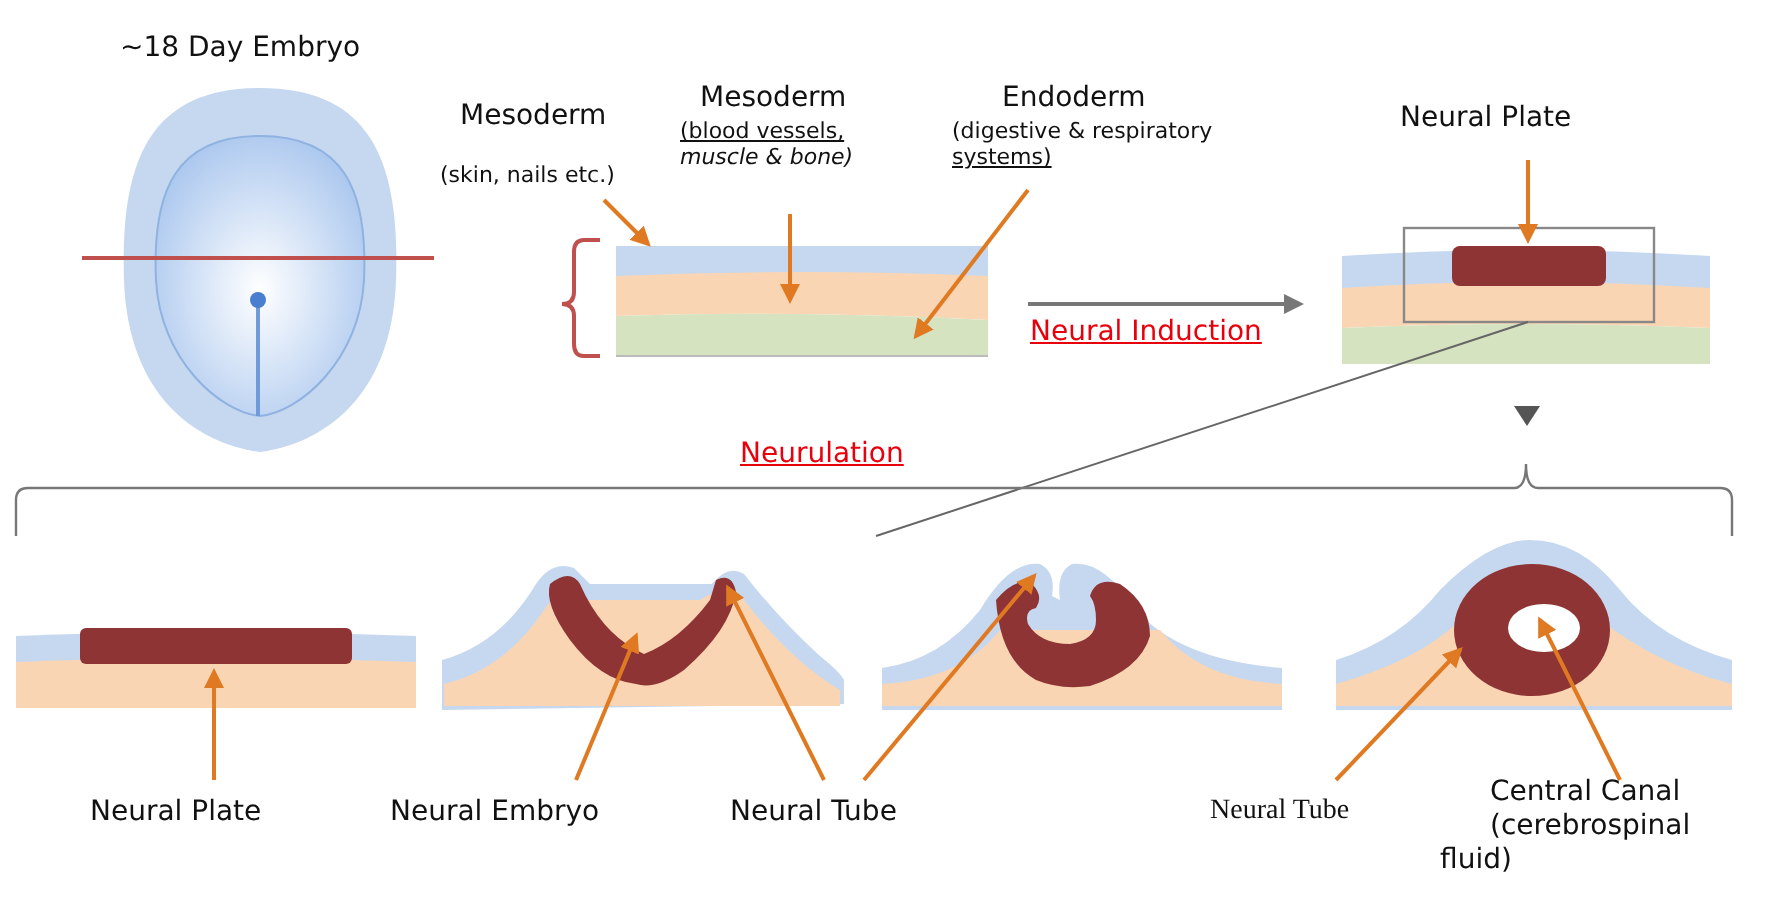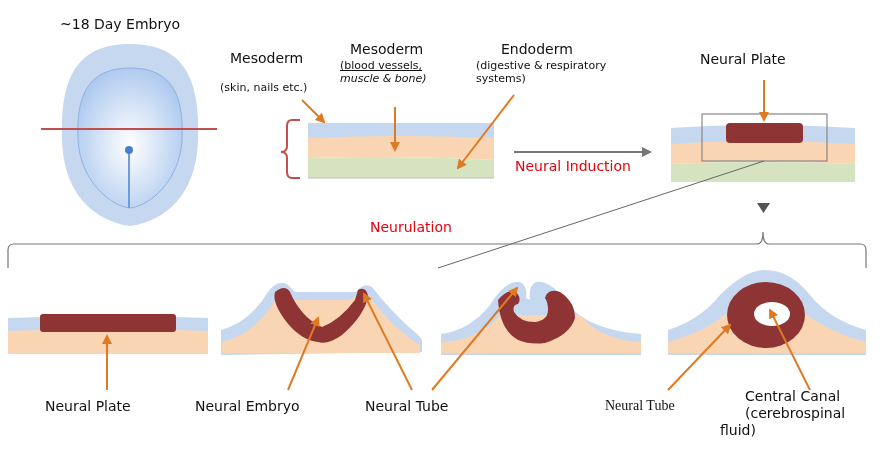--- a/index.html
+++ b/index.html
@@ -1,21 +1,21 @@
 <!DOCTYPE html>
 <html><head>
 <meta charset="utf-8">
 <style>
   html, body { margin: 0; padding: 0; background: #ffffff; }
   body { width: 883px; height: 454px; position: relative; overflow: hidden; font-family: "DejaVu Sans", sans-serif; }
   svg.diagram { position: absolute; left: 0; top: 0; }
   .lbl { position: absolute; color: #111; white-space: nowrap; font-family: "DejaVu Sans", sans-serif; }
   .lbl-main { font-size: 14px; }
   .lbl-sub { font-size: 11px; line-height: 13px; }
-  .red { color: #e8000d; }
+  .red { color: #e8000d; text-decoration: underline; }
 </style>
 </head>
 <body>
 
 <svg class="diagram" width="883" height="454" viewBox="0 0 883 454">
   <defs>
     <radialGradient id="embryoGrad" cx="50%" cy="55%" r="60%">
       <stop offset="0%" stop-color="#ffffff"></stop>
       <stop offset="100%" stop-color="#a9c6ee"></stop>
     </radialGradient>
@@ -97,21 +97,21 @@
 
 <div class="lbl lbl-main" style="left:230px; top:50px; width:100px;">Mesoderm</div>
 <div class="lbl lbl-sub" style="left:220px; top:81px; width:120px;">(skin, nails etc.)</div>
 
 <div class="lbl lbl-main" style="left:350px; top:41px; width:100px;">Mesoderm</div>
 <div class="lbl lbl-sub" style="left:340px; top:59px; width:120px;text-decoration:underline;">(blood vessels,</div>
 <div class="lbl lbl-sub" style="left:340px; top:72px; width:120px;font-style:italic;">muscle &amp; bone)</div>
 
 <div class="lbl lbl-main" style="left:501px; top:41px; width:100px;">Endoderm</div>
 <div class="lbl lbl-sub" style="left:476px; top:59px; width:150px;">(digestive &amp; respiratory</div>
-<div class="lbl lbl-sub" style="left:476px; top:72px; width:150px;">systems)</div>
+<div class="lbl lbl-sub" style="left:476px; top:72px; width:150px;text-decoration:underline;">systems)</div>
 
 <div class="lbl lbl-main red" style="left:515px; top:158px; width:140px;">Neural Induction</div>
 
 <div class="lbl lbl-main" style="left:700px; top:51px; width:120px;">Neural Plate</div>
 
 <div class="lbl lbl-main red" style="left:370px; top:219px; width:130px;">Neurulation</div>
 
 <div class="lbl lbl-main" style="left:45px; top:398px; width:120px;">Neural Plate</div>
 <div class="lbl lbl-main" style="left:195px; top:398px; width:130px;">Neural Embryo</div>
 <div class="lbl lbl-main" style="left:365px; top:398px; width:110px;">Neural Tube</div>

